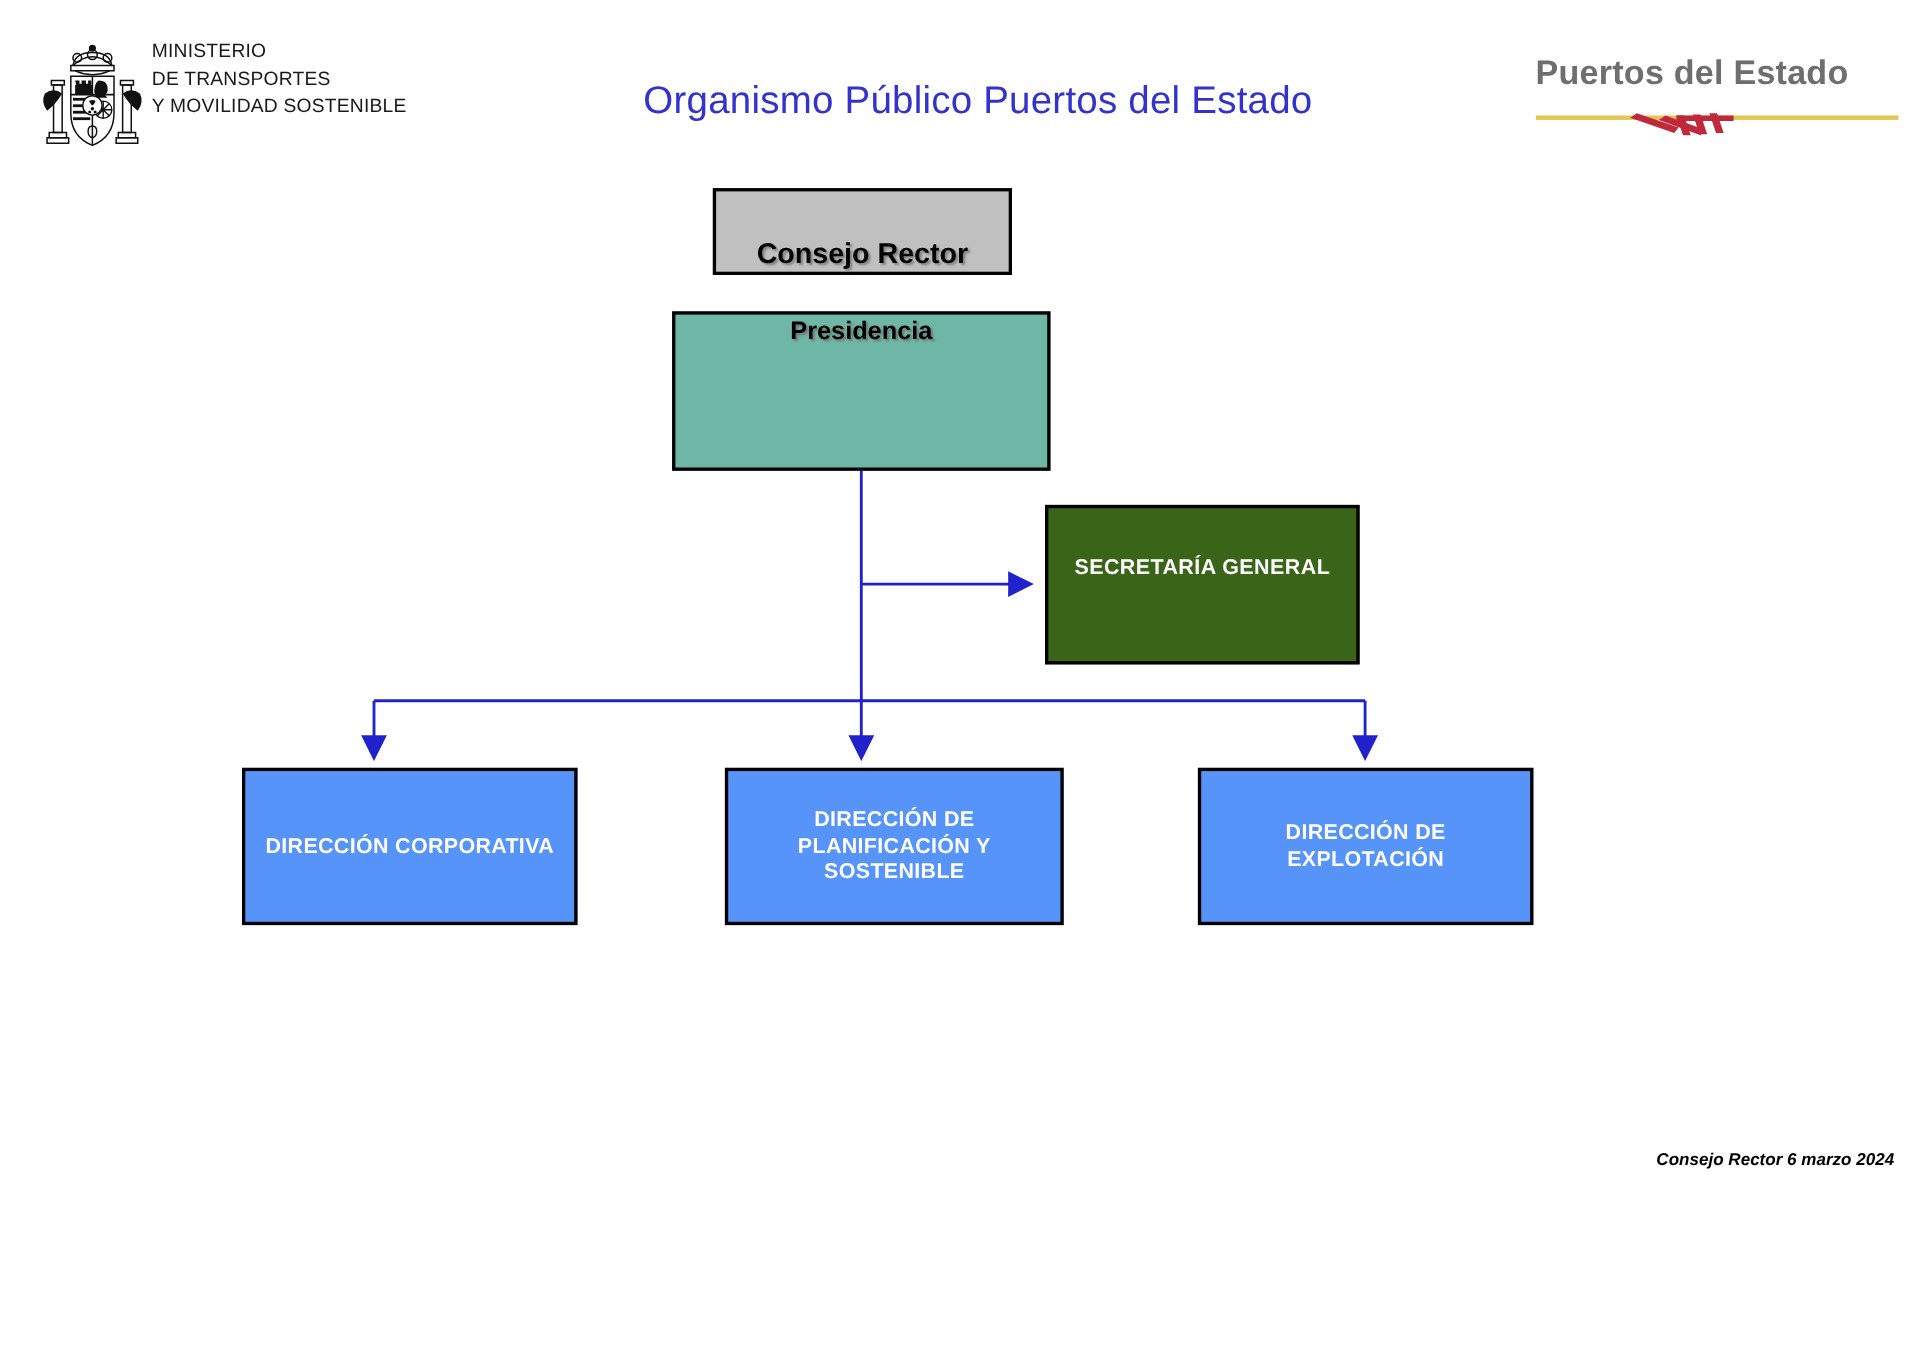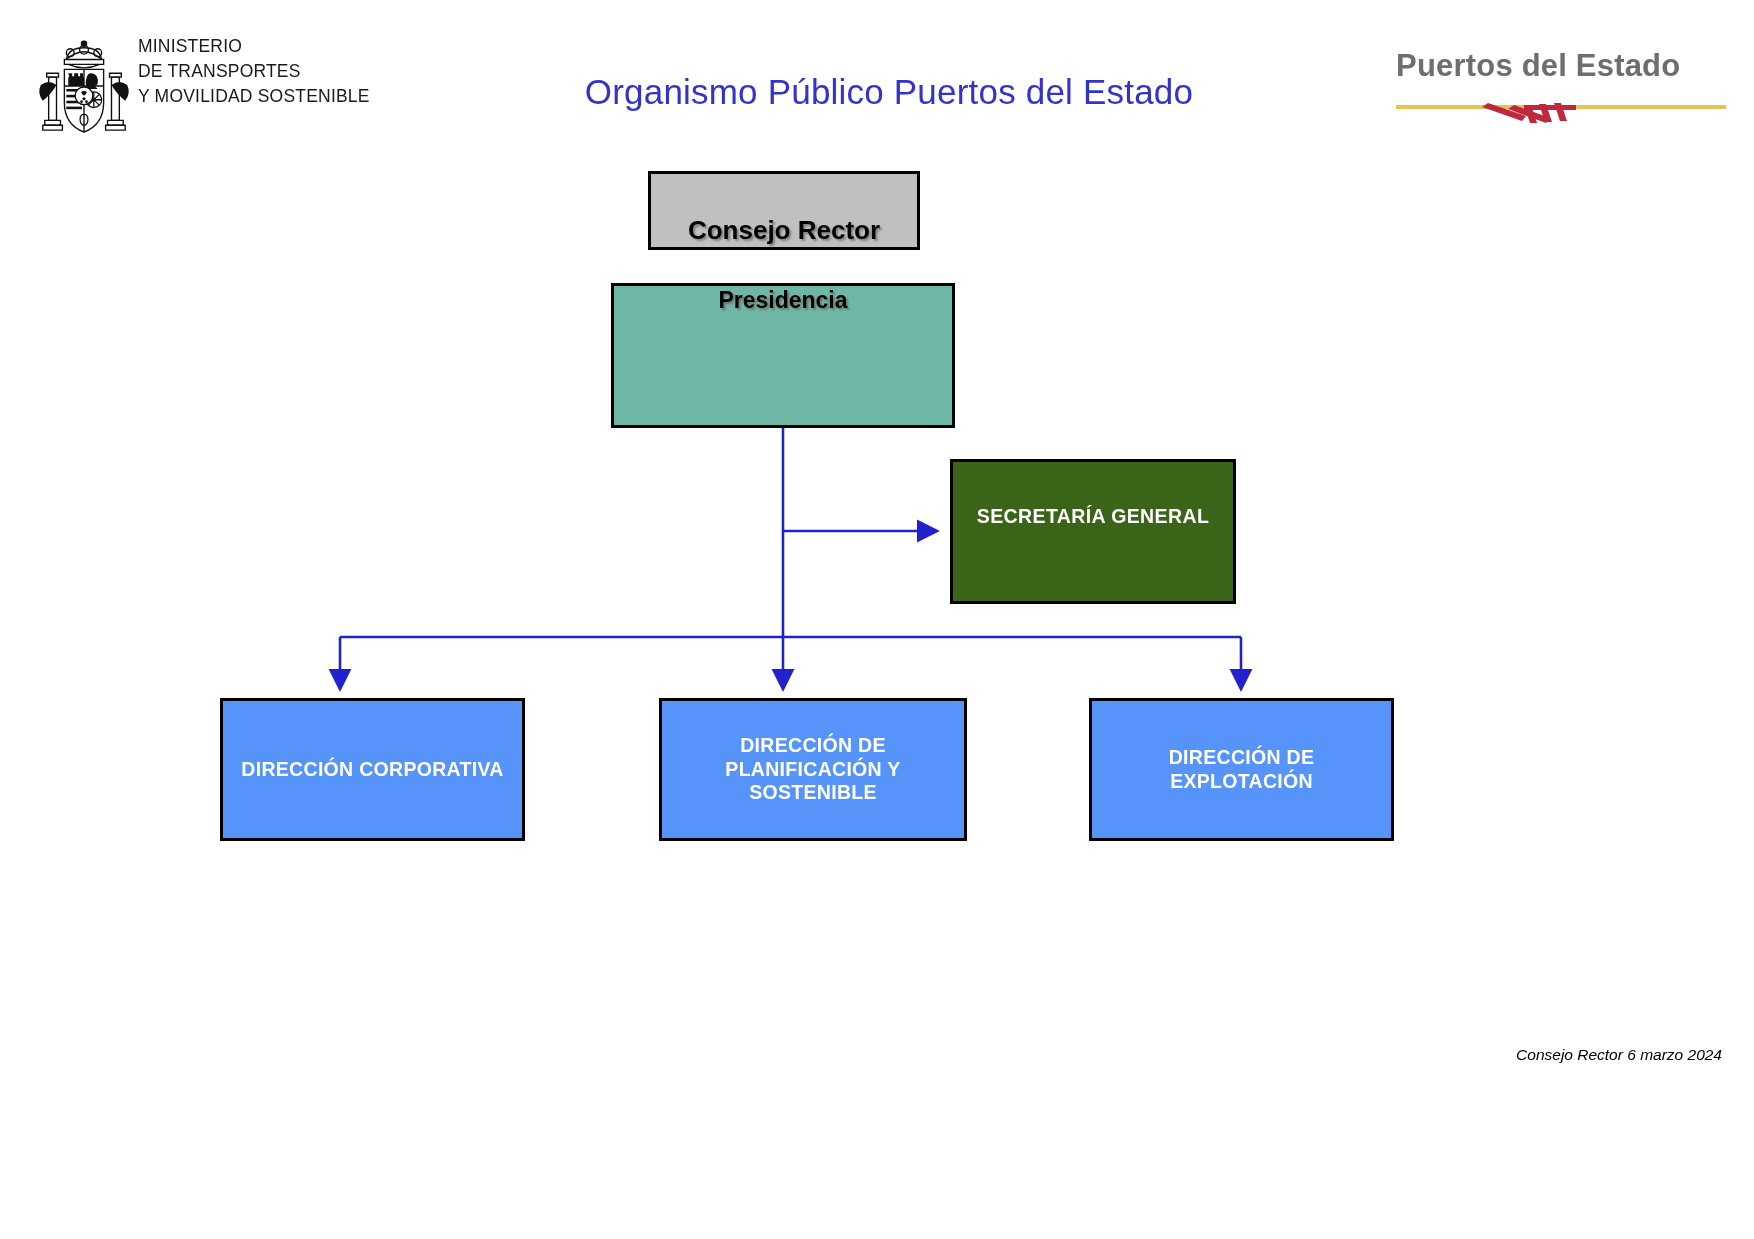--- a/index.html
+++ b/index.html
@@ -171,21 +171,21 @@
     height: 1239px;
     pointer-events: none;
   }
 
   
   #footer-note {
     position: absolute;
     right: 32px;
     top: 1046px;
     font-family: "Liberation Sans", sans-serif;
-    font-weight: normal;
+    font-weight: bold;
     font-style: italic;
     font-size: 15.5px;
     color: #000000;
     white-space: nowrap;
   }
 </style>
 </head>
 <body>
 
 <div id="page">

